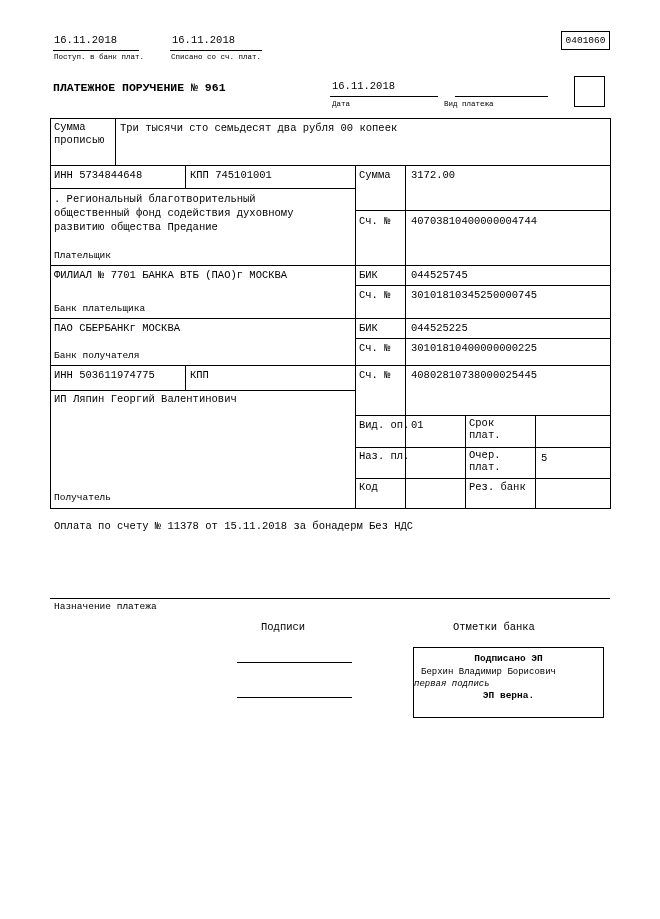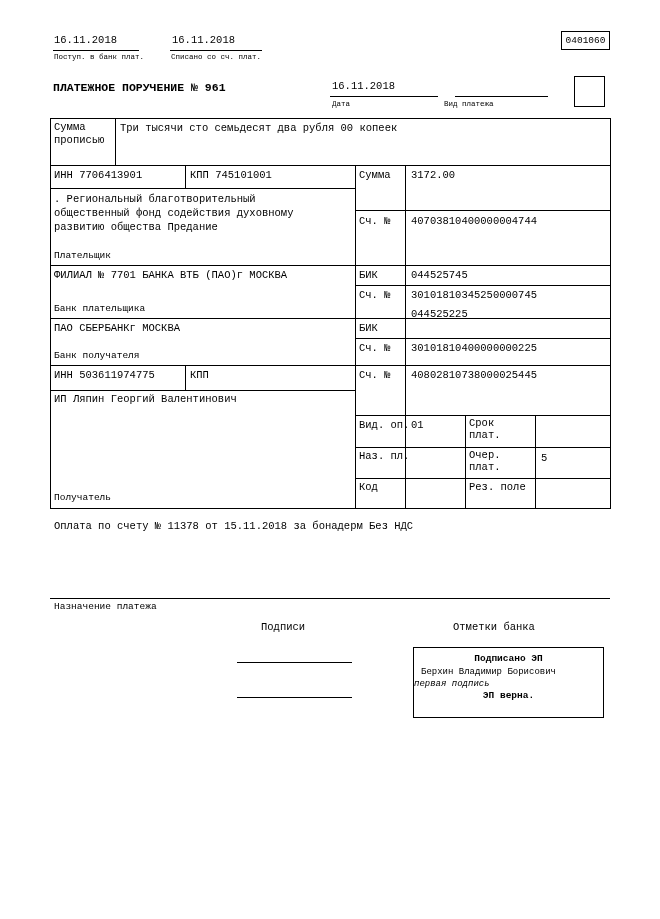--- a/index.html
+++ b/index.html
@@ -70,59 +70,59 @@
   <div class="vl" style="left:185px;top:165px;height:23px"></div>
   <div class="vl" style="left:185px;top:365px;height:25px"></div>
   <div class="vl" style="left:355px;top:165px;height:343px"></div>
   <div class="vl" style="left:405px;top:165px;height:343px"></div>
   <div class="vl" style="left:465px;top:415px;height:93px"></div>
   <div class="vl" style="left:535px;top:415px;height:93px"></div>
 
   <div class="t w" style="left:54px;top:121px;width:58px">Сумма прописью</div>
   <div class="t" style="left:120px;top:122px">Три тысячи сто семьдесят два рубля 00 копеек</div>
 
-  <div class="t" style="left:54px;top:169px">ИНН 7706413901</div>
+  <div class="t" style="left:54px;top:169px">ИНН 5734844648</div>
   <div class="t" style="left:190px;top:169px">КПП 745101001</div>
   <div class="t" style="left:359px;top:169px">Сумма</div>
   <div class="t" style="left:411px;top:169px">3172.00</div>
 
   <div class="t w" style="left:54px;top:192px;width:245px;line-height:1.35">. Региональный благотворительный общественный фонд содействия духовному развитию общества Предание</div>
   <div class="t" style="left:359px;top:215px">Сч. №</div>
   <div class="t" style="left:411px;top:215px">40703810400000004744</div>
   <div class="t lbl" style="left:54px;top:250px">Плательщик</div>
 
   <div class="t" style="left:54px;top:269px">ФИЛИАЛ № 7701 БАНКА ВТБ (ПАО)г МОСКВА</div>
   <div class="t" style="left:359px;top:269px">БИК</div>
   <div class="t" style="left:411px;top:269px">044525745</div>
   <div class="t" style="left:359px;top:289px">Сч. №</div>
   <div class="t" style="left:411px;top:289px">30101810345250000745</div>
   <div class="t lbl" style="left:54px;top:303px">Банк плательщика</div>
 
   <div class="t" style="left:54px;top:322px">ПАО СБЕРБАНКг МОСКВА</div>
   <div class="t" style="left:359px;top:322px">БИК</div>
-  <div class="t" style="left:411px;top:308px">044525225</div>
+  <div class="t" style="left:411px;top:322px">044525225</div>
   <div class="t" style="left:359px;top:342px">Сч. №</div>
   <div class="t" style="left:411px;top:342px">30101810400000000225</div>
   <div class="t lbl" style="left:54px;top:350px">Банк получателя</div>
 
   <div class="t" style="left:54px;top:369px">ИНН 503611974775</div>
   <div class="t" style="left:190px;top:369px">КПП</div>
   <div class="t" style="left:359px;top:369px">Сч. №</div>
   <div class="t" style="left:411px;top:369px">40802810738000025445</div>
   <div class="t" style="left:54px;top:393px">ИП Ляпин Георгий Валентинович</div>
   <div class="t lbl" style="left:54px;top:492px">Получатель</div>
 
   <div class="t" style="left:359px;top:419px">Вид. оп.</div>
   <div class="t" style="left:411px;top:419px">01</div>
   <div class="t w" style="left:469px;top:417px;width:42px;line-height:1.15">Срок плат.</div>
   <div class="t" style="left:359px;top:450px">Наз. пл.</div>
   <div class="t w" style="left:469px;top:449px;width:42px;line-height:1.15">Очер. плат.</div>
   <div class="t" style="left:541px;top:452px">5</div>
   <div class="t" style="left:359px;top:481px">Код</div>
-  <div class="t" style="left:469px;top:481px">Рез. поле</div>
+  <div class="t" style="left:469px;top:481px">Рез. банк</div>
 
   <div class="t" style="left:54px;top:520px">Оплата по счету № 11378 от 15.11.2018 за бонадерм Без НДС</div>
   <div class="hl" style="left:50px;top:598px;width:560px"></div>
   <div class="t lbl" style="left:54px;top:601px">Назначение платежа</div>
 
 
   <div class="t" style="left:261px;top:621px">Подписи</div>
   <div class="t" style="left:453px;top:621px">Отметки банка</div>
 
   <div class="hl" style="left:237px;top:662px;width:115px"></div>

